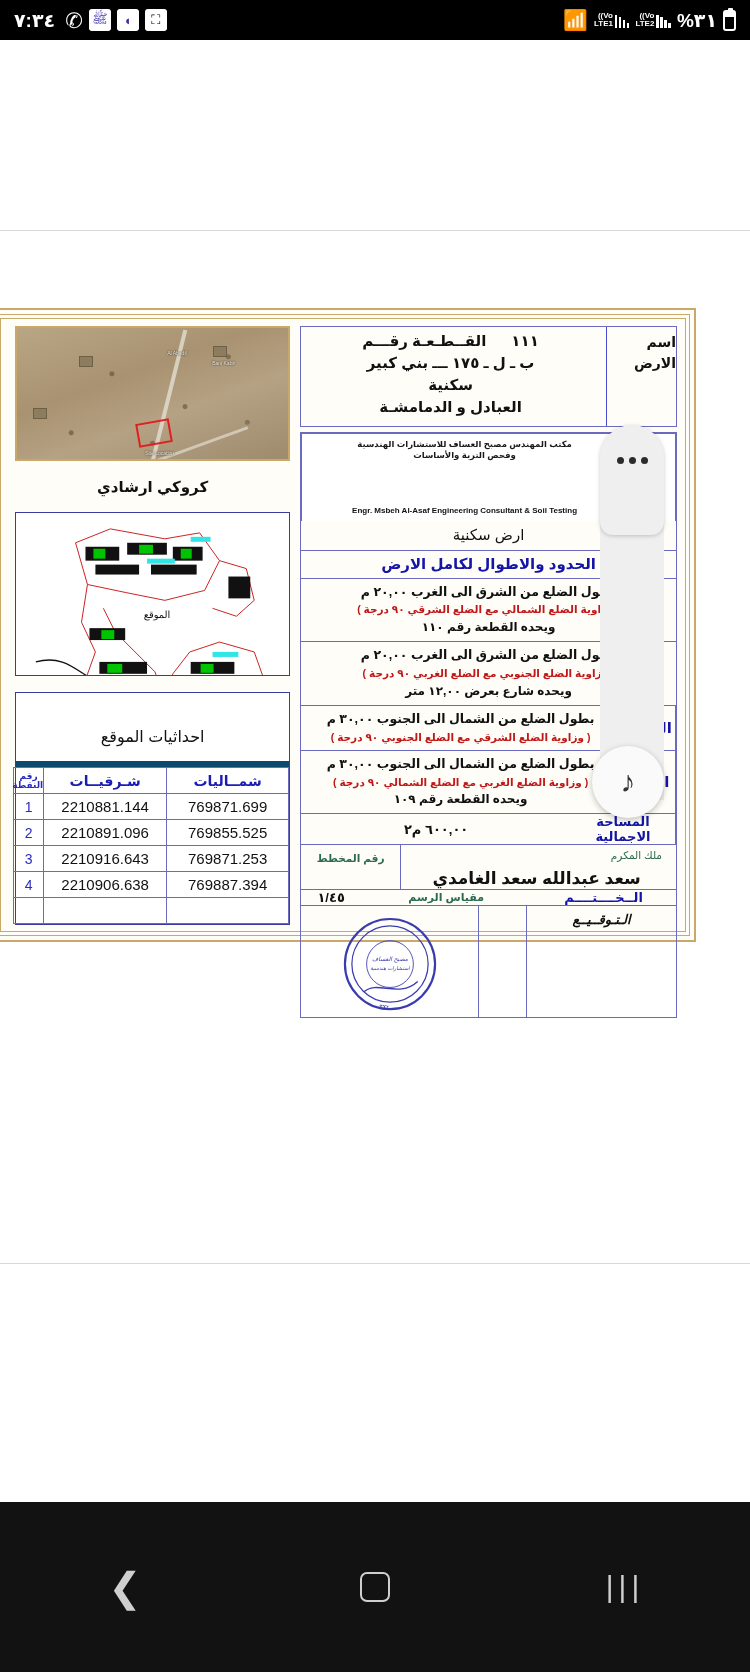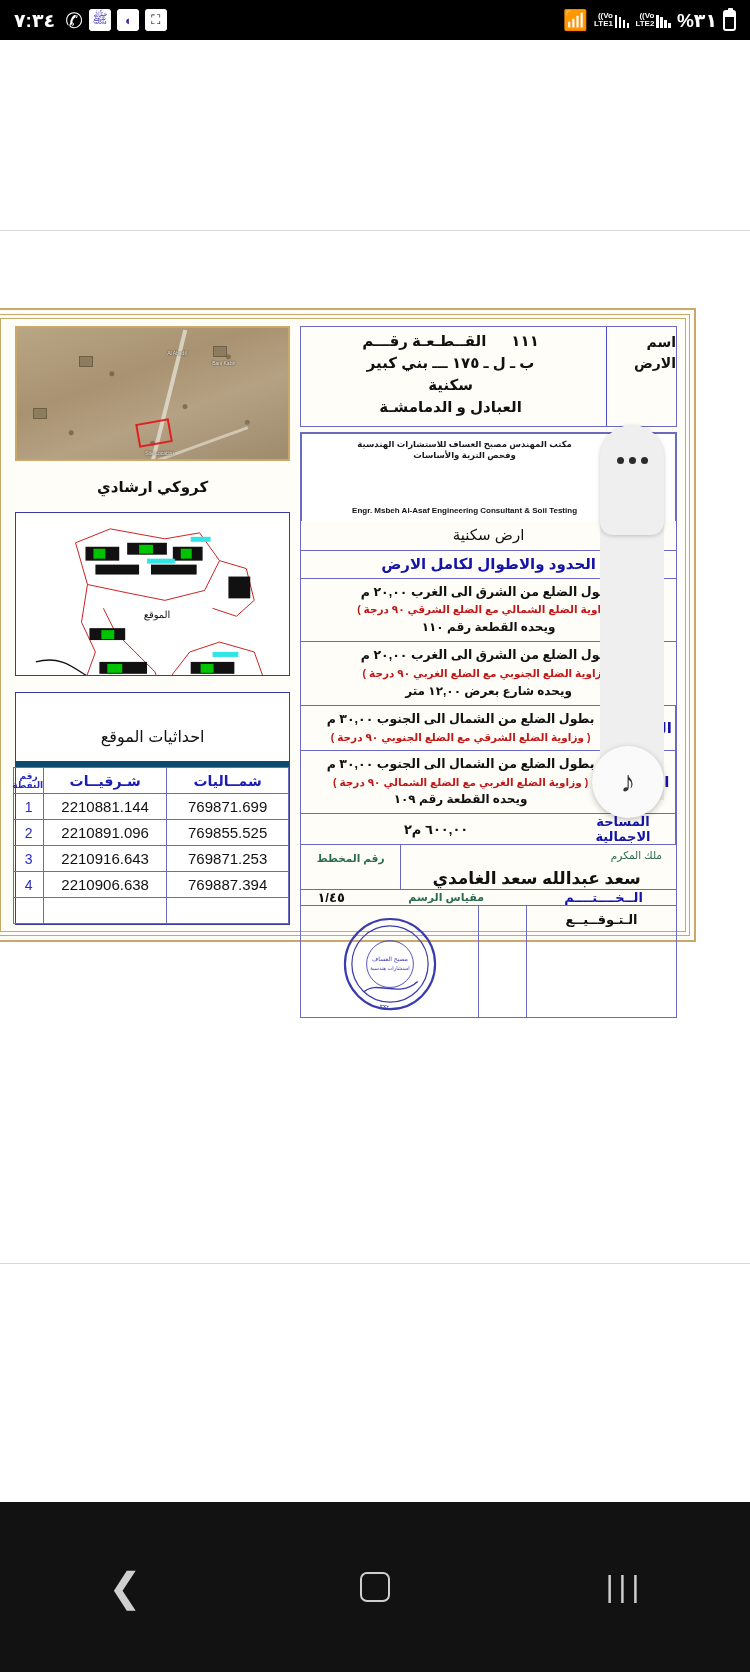--- a/index.html
+++ b/index.html
@@ -184,21 +184,21 @@
   .plan-cell { width:100px; border-right:1px solid #6a6ac0; padding-top:7px; text-align:center;
                font-size:10.5px; color:#2b6b52; font-weight:bold; }
 
   .scale-row { display:flex; border:1px solid #6a6ac0; border-top:none; height:26px;
                align-items:center; }
   .stamp-lbl { flex:1; text-align:center; font-size:13px; font-weight:bold; color:#1414a8;
                letter-spacing:3px; }
   .scale-lbl { width:170px; text-align:center; font-size:11px; color:#2b6b52; font-weight:bold; }
   .scale-val { width:60px; text-align:center; font-size:13px; color:#111; font-weight:bold; }
 
-  .sign-row { display:flex; border:1px solid #6a6ac0; border-top:none; flex:1; min-height:112px; }
+  .sign-row { display:flex; border:1px solid #6a6ac0; border-top:none; flex:1; min-height:112px;font-style:italic; }
   .sign-cell { width:150px; border-left:1px solid #6a6ac0; padding-top:6px; text-align:center;
                font-size:13px; font-weight:bold; color:#111; letter-spacing:3px; }
   .mid-cell { width:48px; border-left:1px solid #6a6ac0; }
   .stamp-cell { flex:1; position:relative; }
   .stamp-seal { position:absolute; left:50%; top:50%; transform:translate(-50%,-48%);
                 width:104px; height:104px; }
 
   
   .bubble-top {
     position:absolute; left:600px; top:385px; width:64px; height:110px;

